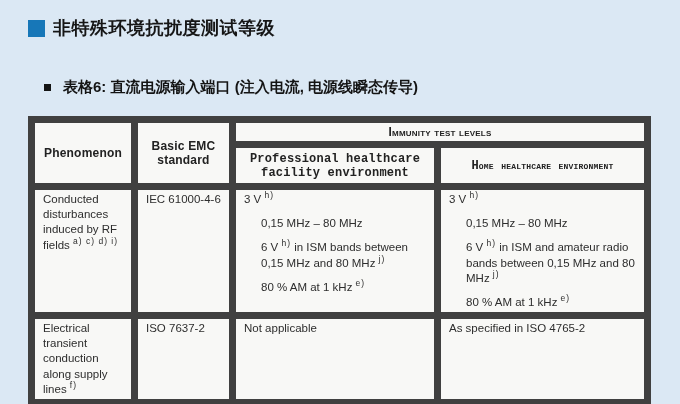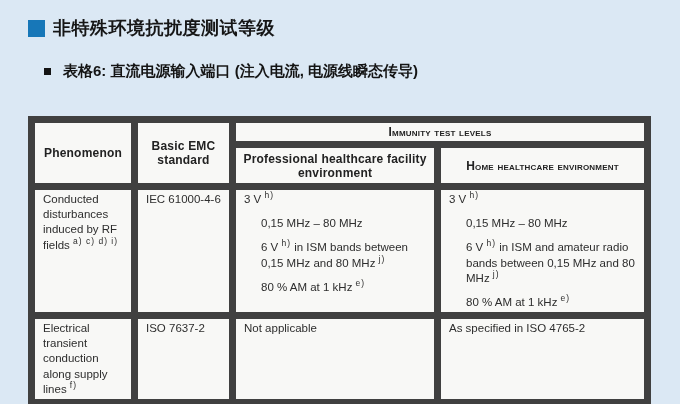--- a/index.html
+++ b/index.html
@@ -21,21 +21,21 @@
     background: #1777b8;
     margin-right: 8px;
     flex: 0 0 auto;
   }
   .page-title {
     font-size: 18px; font-weight: bold; color: #161616;
     letter-spacing: 0.5px;
   }
 
   .subtitle-row {
-    position: absolute; left: 44px; top: 62px;
+    position: absolute; left: 44px; top: 78px;
     display: flex; align-items: center;
   }
   .subtitle-bullet {
     width: 7px; height: 7px;
     background: #141414;
     margin-right: 12px;
     flex: 0 0 auto;
   }
   .page-subtitle {
     font-size: 15px; font-weight: 600; color: #141414;
@@ -54,21 +54,21 @@
     border: 7px solid #404040;
     color: #2d2d2d;
   }
   table.emc th {
     font-size: 12px; font-weight: bold; color: #222;
     text-align: center; vertical-align: middle;
     padding: 2px 6px;
     letter-spacing: 0.2px;
   }
   tr.hrowA { height: 22px; }
-  tr.hrowB { height: 42px; }
+  tr.hrowB { height: 42px; font-family: Liberation Mono, monospace; }
   th.immunity, th.home-col { font-variant: small-caps; }
   th.hdr-bottom { border-bottom: 4px double #1a1a1a; }
 
   tr.body-row-1 { height: 122px; }
   tr.body-row-2 { height: 80px; }
   table.emc td {
     font-size: 11.5px;
     line-height: 1.32;
     vertical-align: top;
     text-align: left;

